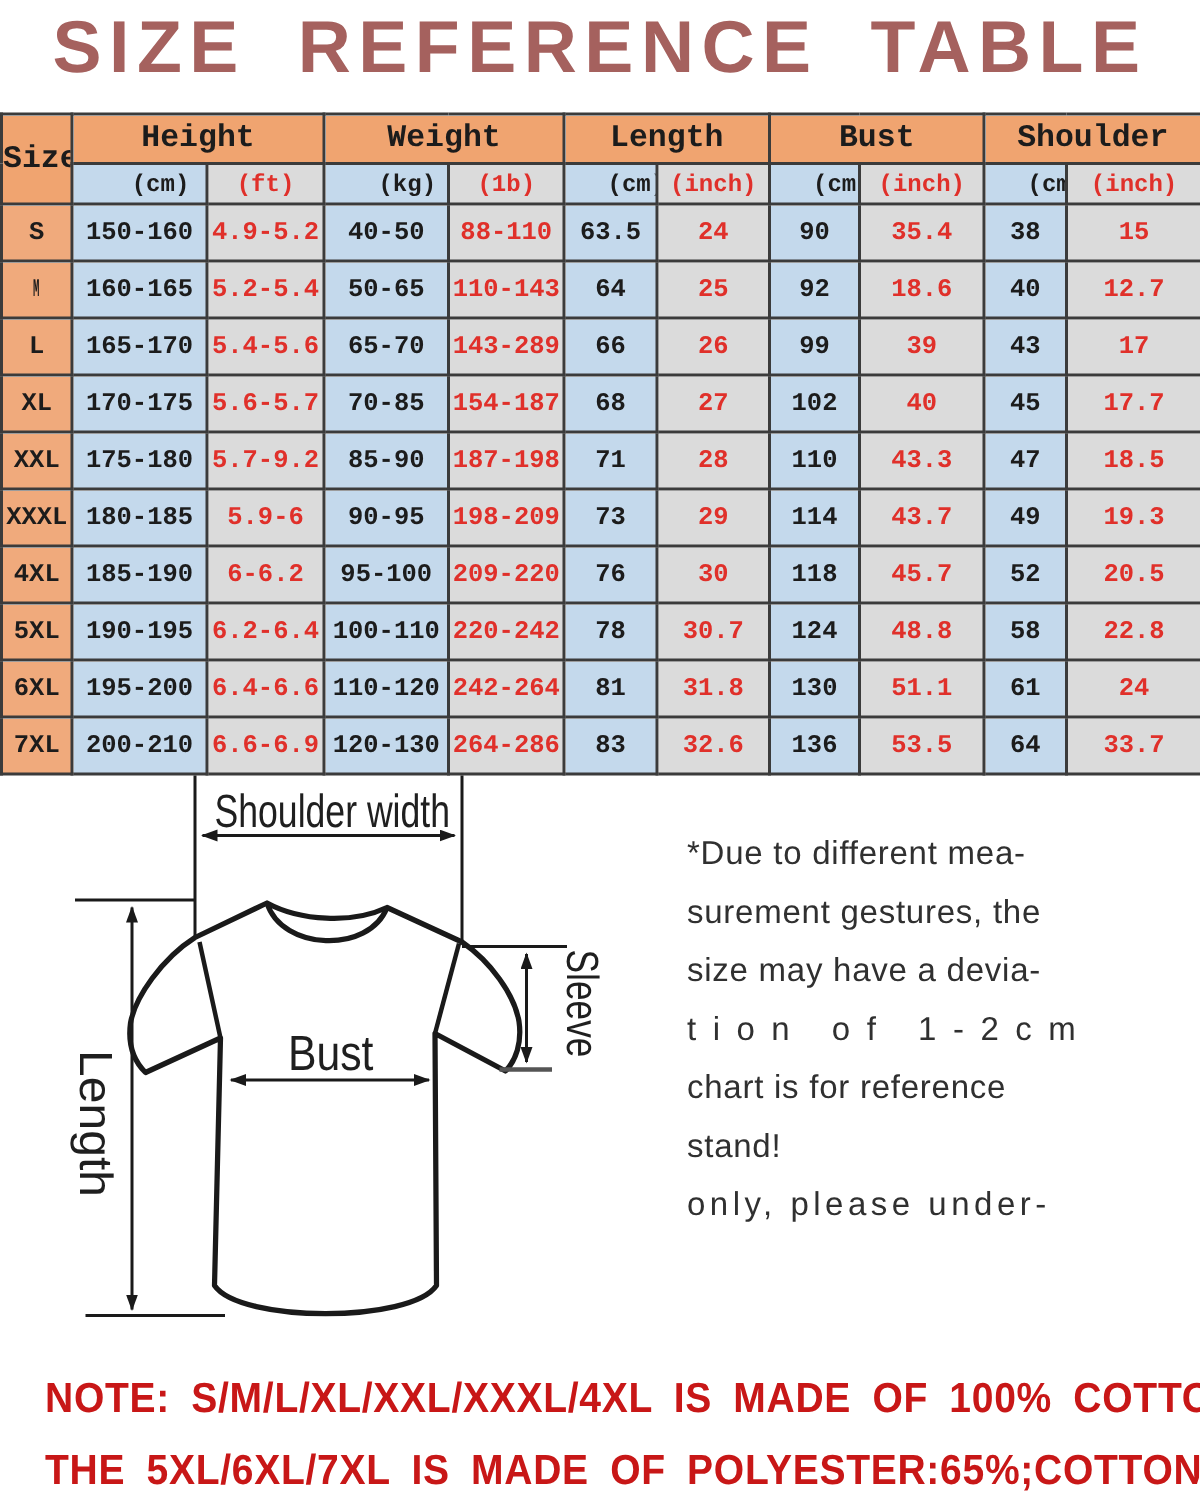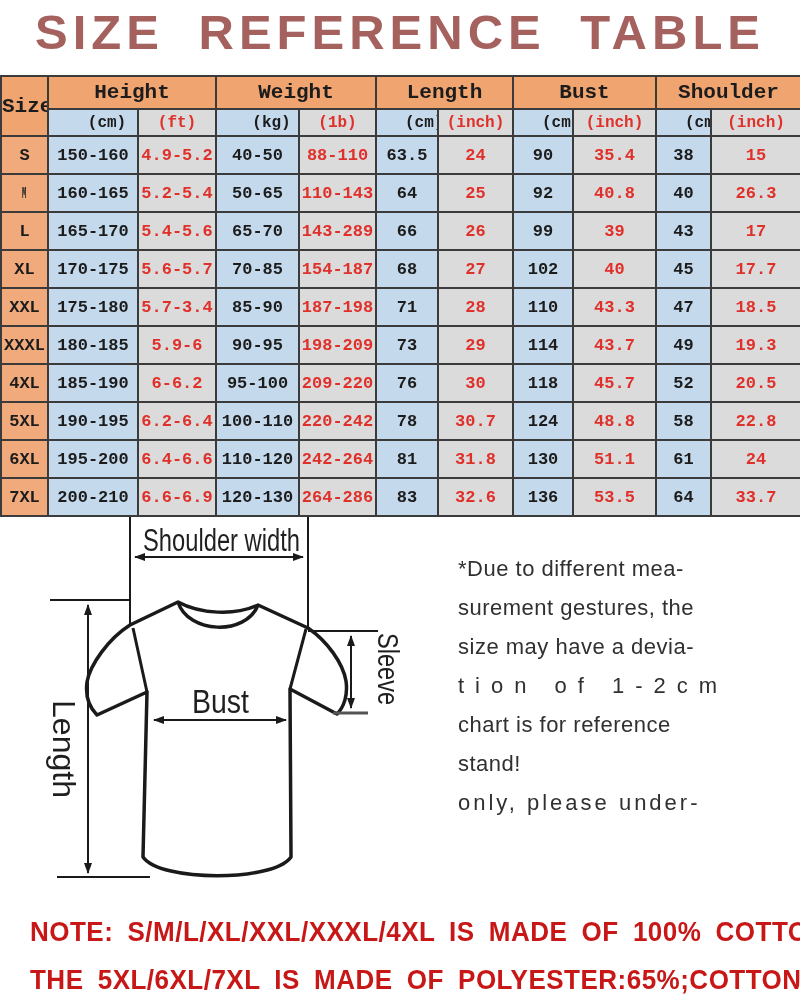--- a/index.html
+++ b/index.html
@@ -114,23 +114,23 @@
 
     <tr>
       <th class="size-cell"><span>M</span></th>
       <td class="met">160-165</td>
       <td class="imp">5.2-5.4</td>
       <td class="met">50-65</td>
       <td class="imp">110-143</td>
       <td class="met">64</td>
       <td class="imp">25</td>
       <td class="met">92</td>
-      <td class="imp">40.8</td>
+      <td class="imp">18.6</td>
       <td class="met">40</td>
-      <td class="imp">26.3</td>
+      <td class="imp">12.7</td>
     </tr>
 
     <tr>
       <th class="size-cell"><span>L</span></th>
       <td class="met">165-170</td>
       <td class="imp">5.4-5.6</td>
       <td class="met">65-70</td>
       <td class="imp">143-289</td>
       <td class="met">66</td>
       <td class="imp">26</td>
@@ -150,21 +150,21 @@
       <td class="imp">27</td>
       <td class="met">102</td>
       <td class="imp">40</td>
       <td class="met">45</td>
       <td class="imp">17.7</td>
     </tr>
 
     <tr>
       <th class="size-cell"><span>XXL</span></th>
       <td class="met">175-180</td>
-      <td class="imp">5.7-3.4</td>
+      <td class="imp">5.7-9.2</td>
       <td class="met">85-90</td>
       <td class="imp">187-198</td>
       <td class="met">71</td>
       <td class="imp">28</td>
       <td class="met">110</td>
       <td class="imp">43.3</td>
       <td class="met">47</td>
       <td class="imp">18.5</td>
     </tr>
 

